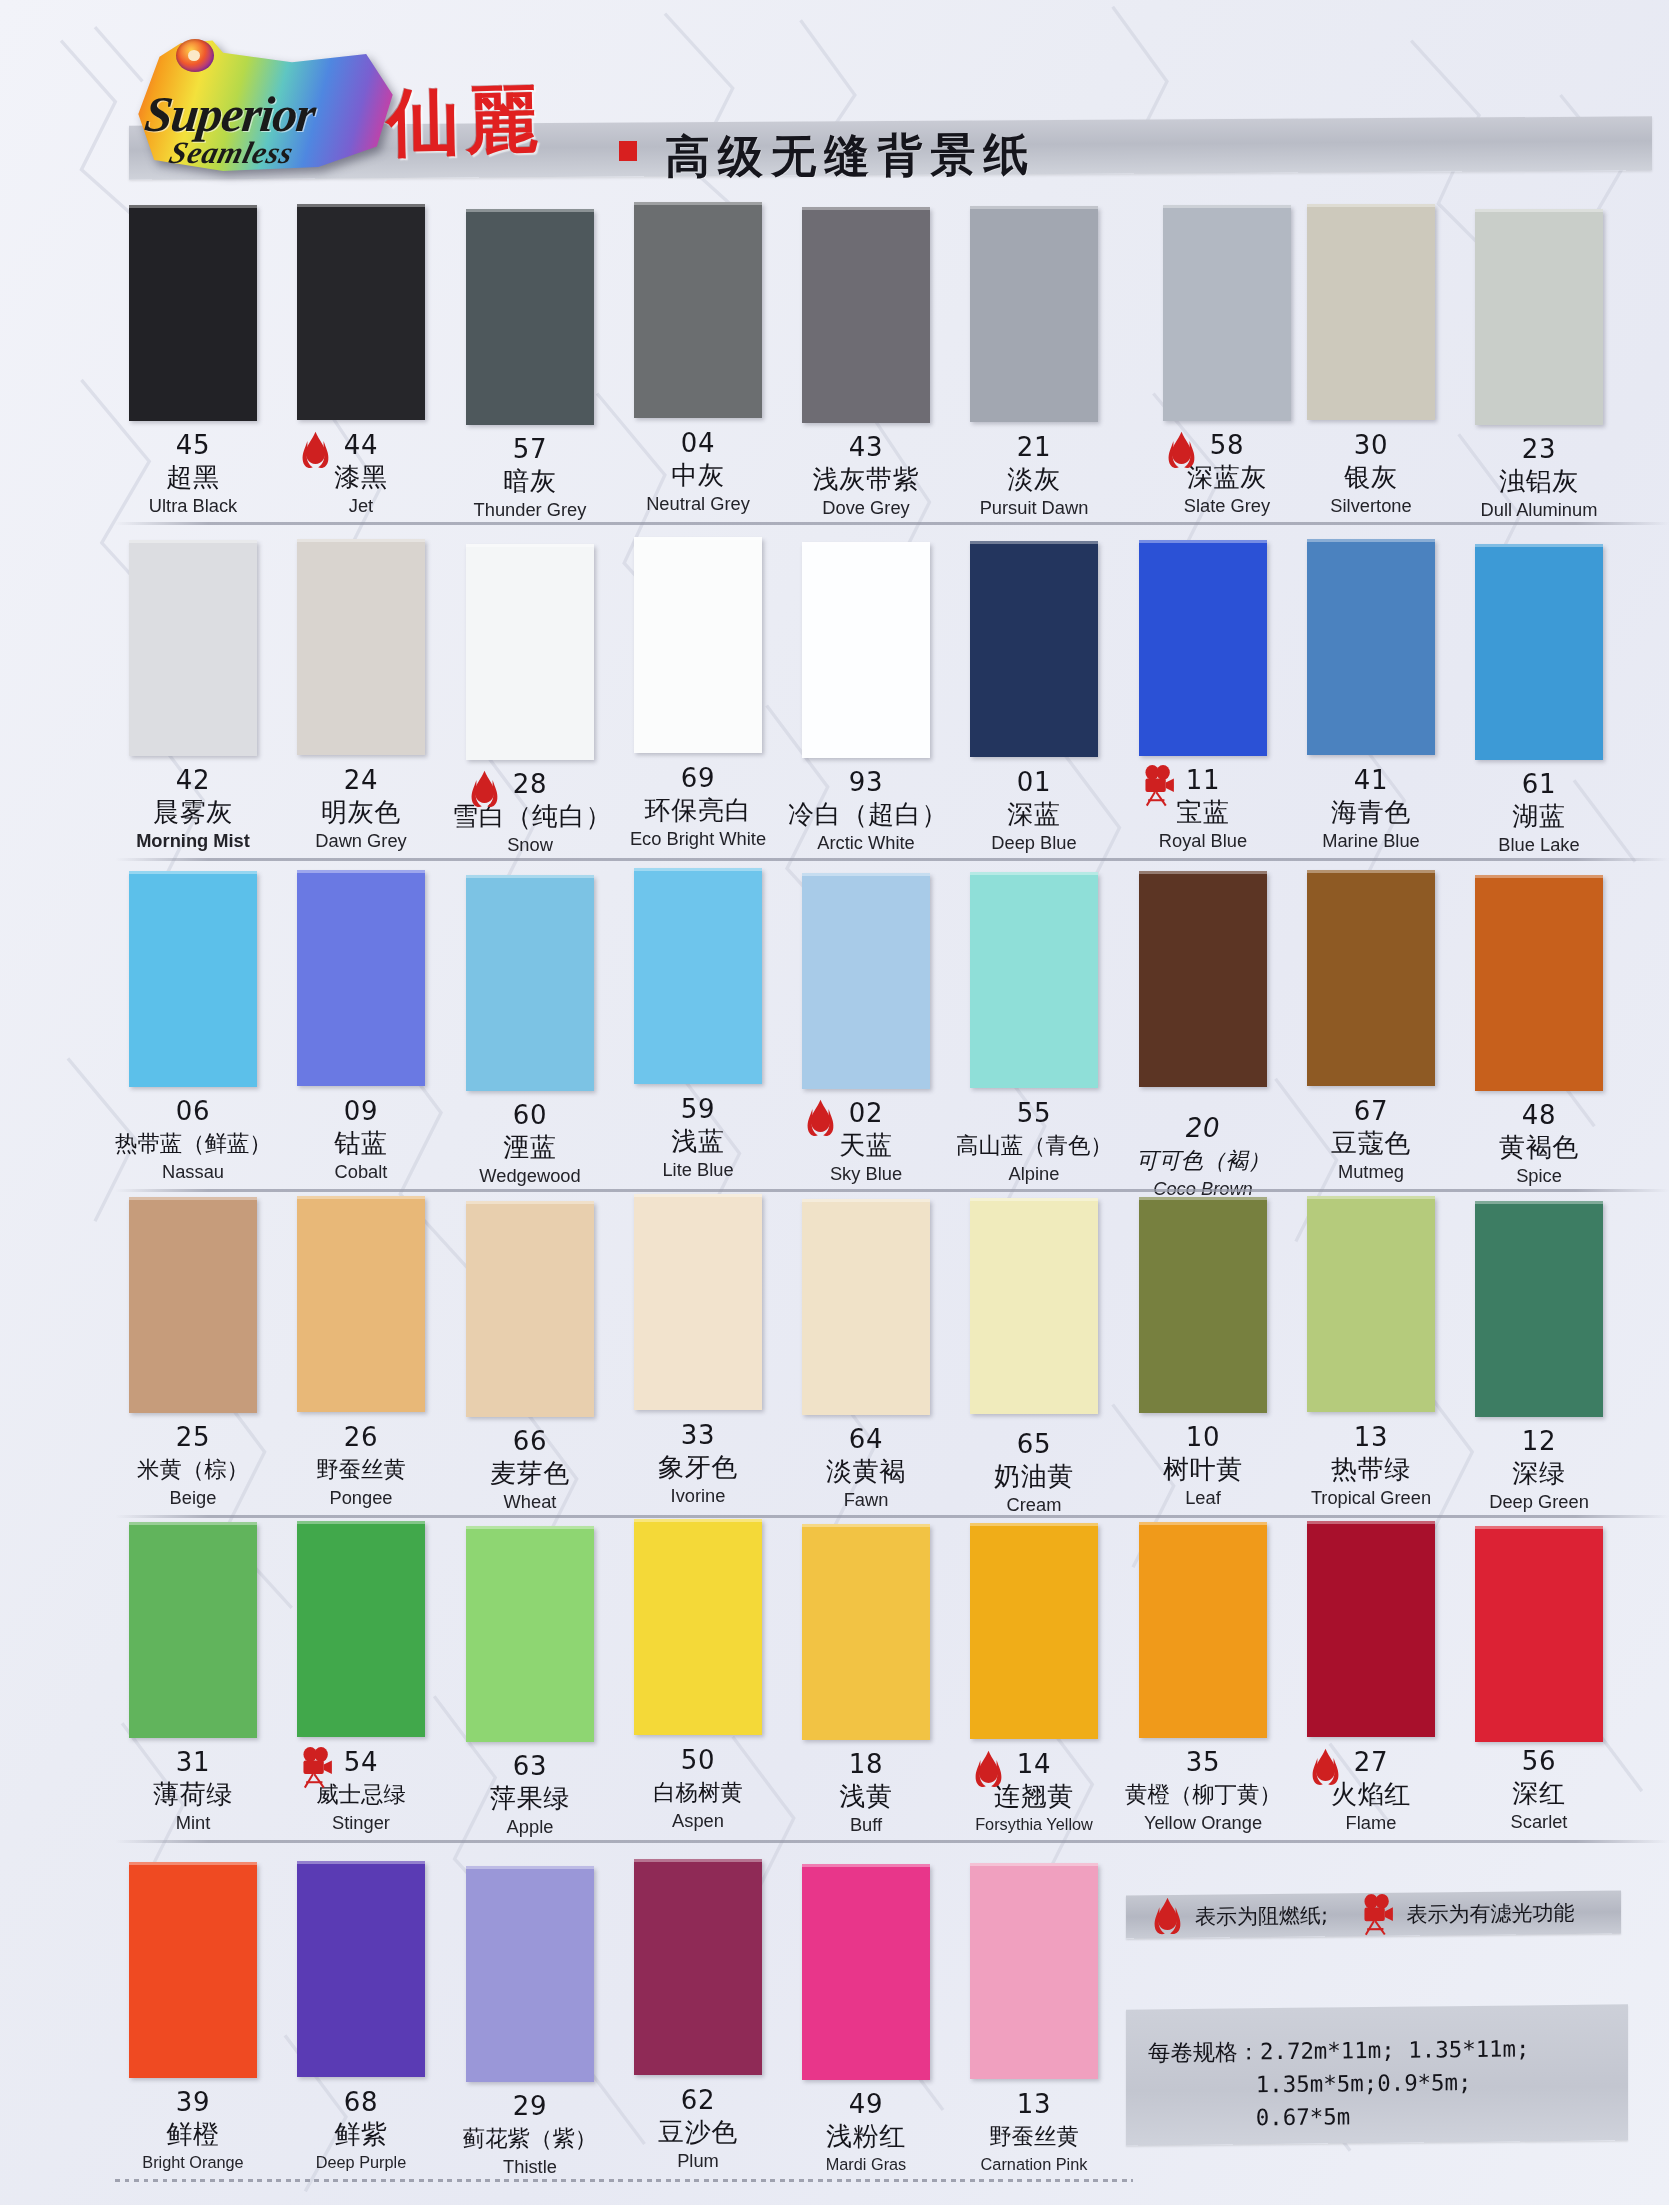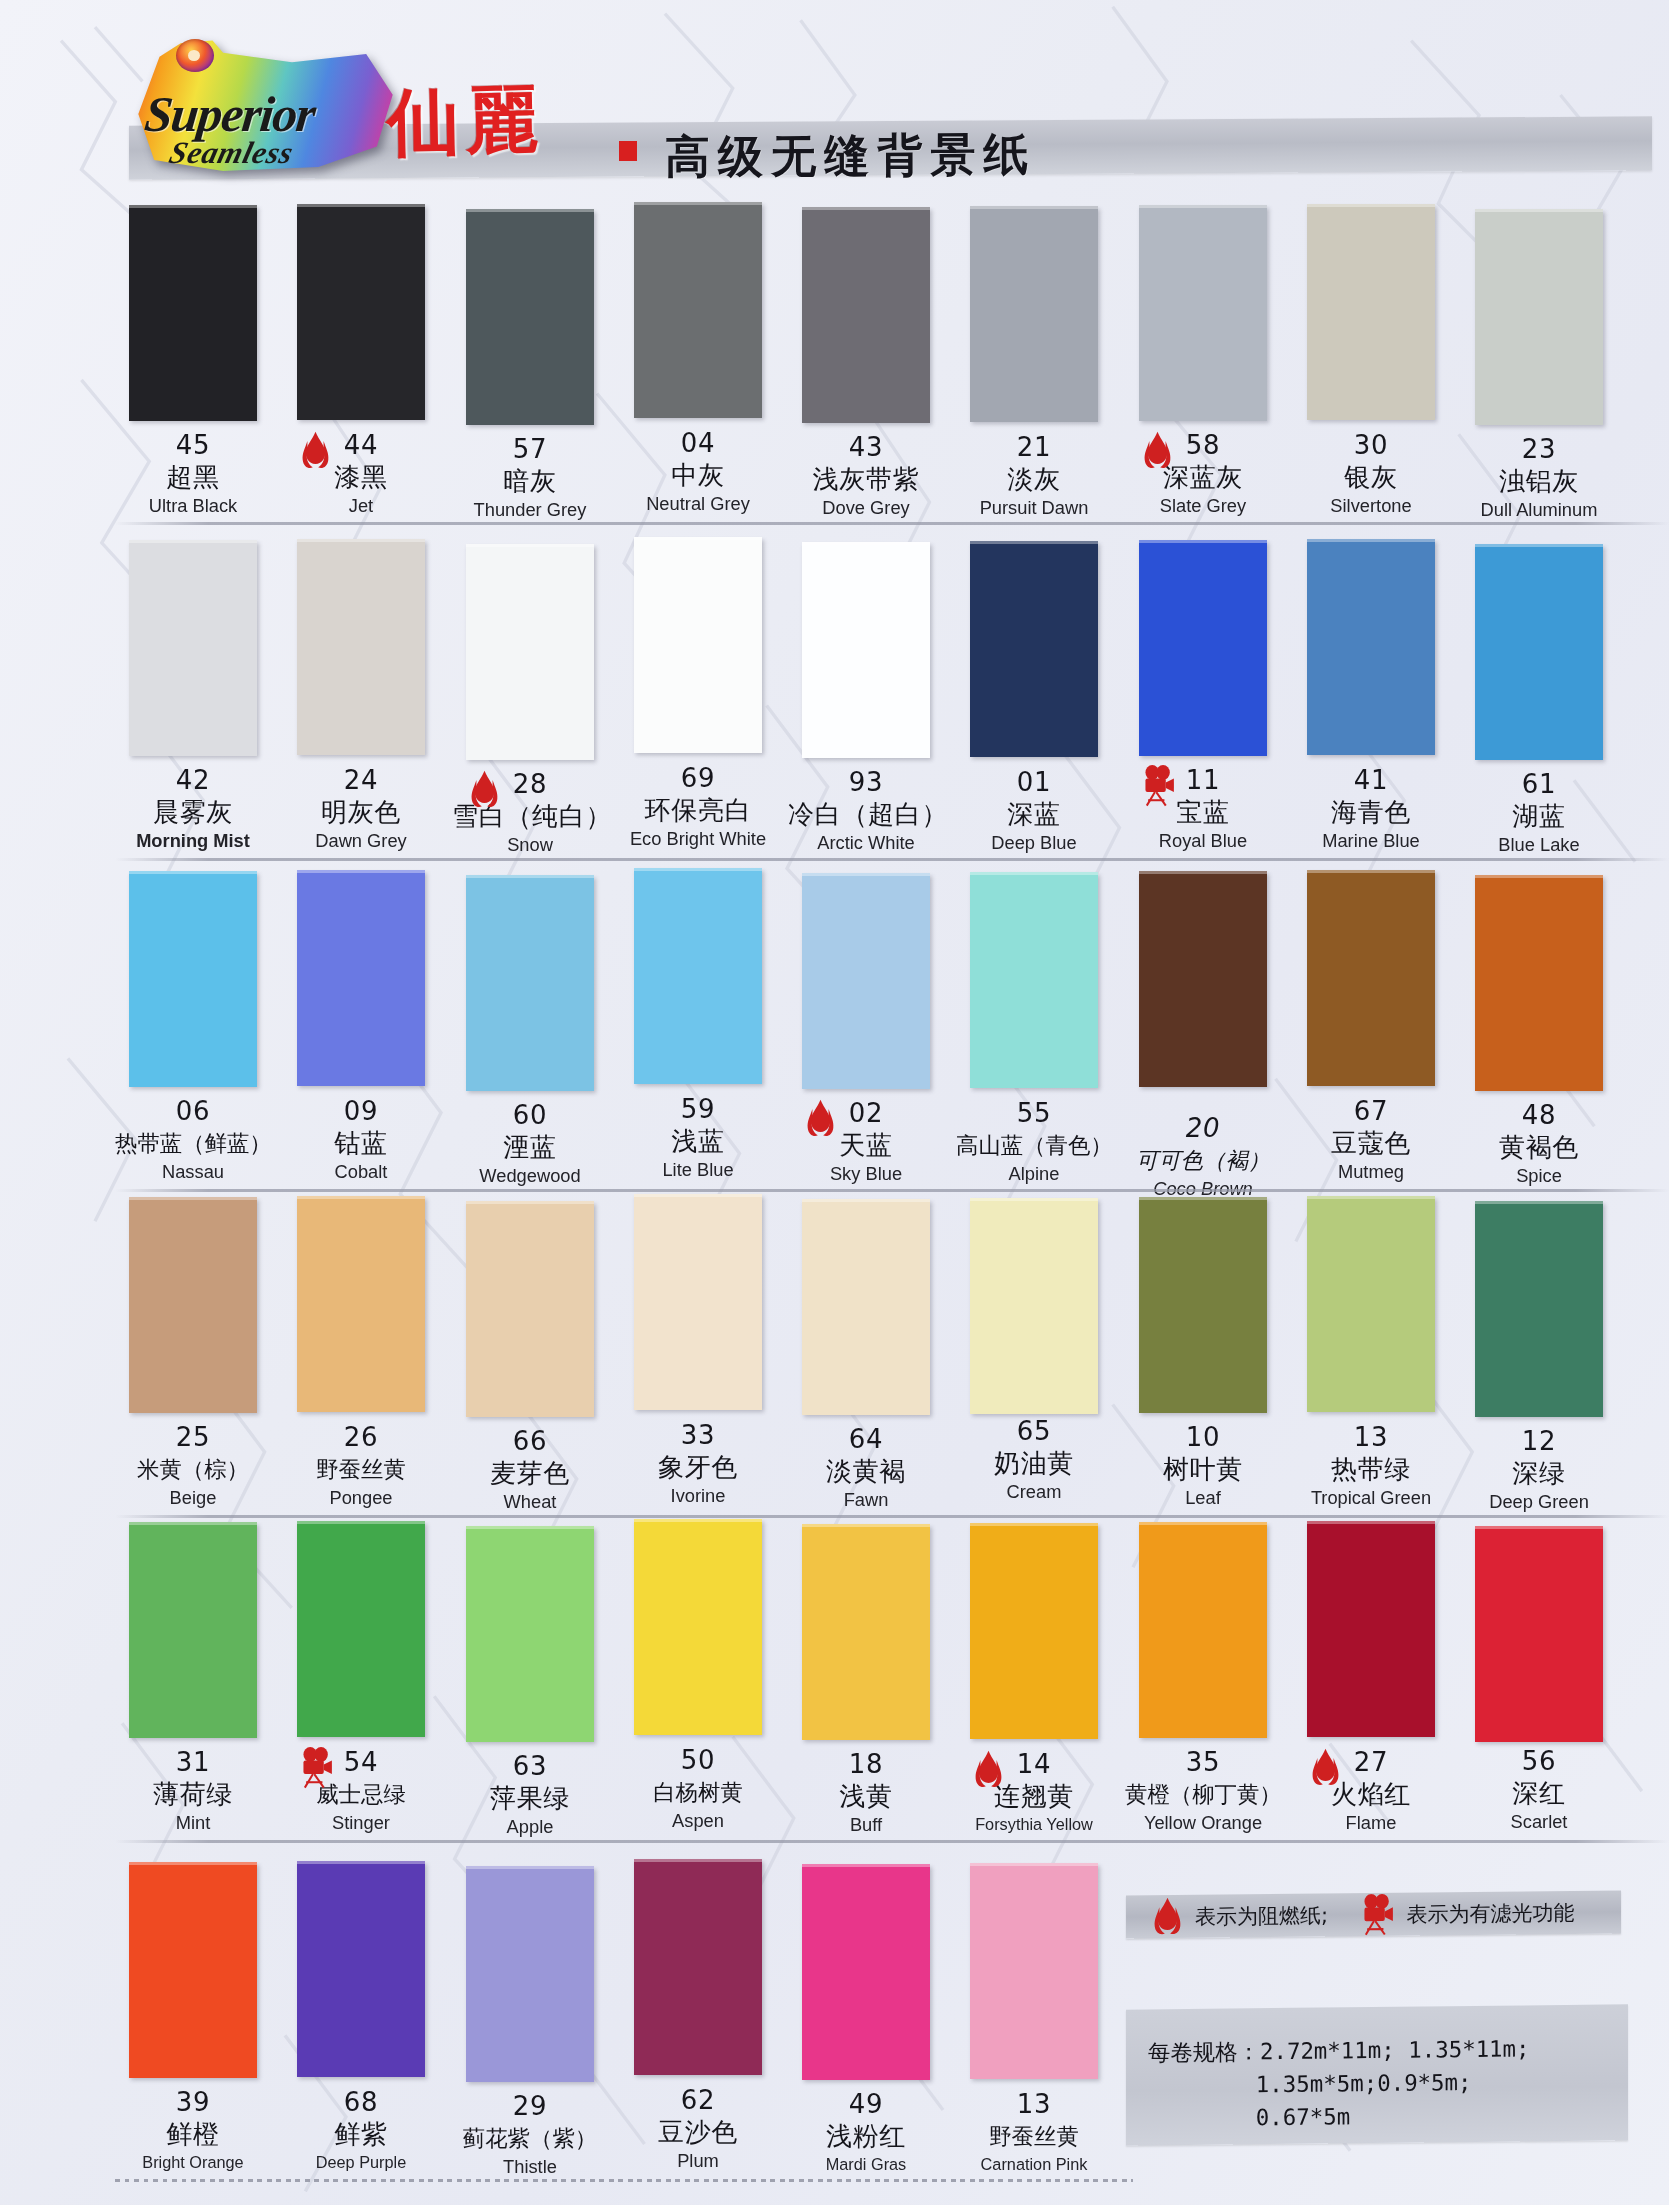--- a/index.html
+++ b/index.html
@@ -276,21 +276,21 @@
           </div>
         </div>
         <div class="cell" style="left: 841px; top: 0px;">
           <div class="swatch" style="background: rgb(162, 167, 177); height: 216px; margin-top: 2px;"></div>
           <div class="lbl" style="margin-top: 9.5px;">
             <div class="num">21</div>
             <div class="cn">淡灰</div>
             <div class="en">Pursuit Dawn</div>
           </div>
         </div>
-        <div class="cell" style="left: 1010px; top: 0px;">
+        <div class="cell" style="left: 1034px; top: 0px;">
           <div class="swatch" style="background: rgb(178, 184, 194); height: 216px; margin-top: 0.7px;"></div>
           <div class="lbl" style="margin-top: 9.5px;">
             <span class="badge" style="left: 15px; top: 0px;">
               <svg width="35" height="41" viewBox="0 0 52 60">
   <path d="M26 2 C20 16 14 20 12 30 C10 40 16 50 26 50 C36 50 42 40 40 30 C38 20 32 16 26 2 Z" fill="#cf2020"></path>
   <path d="M14 16 C10 28 6 34 7 44 C8 54 16 58 22 55 C14 50 11 40 14 30 Z" fill="#cf2020"></path>
   <path d="M38 16 C42 28 46 34 45 44 C44 54 36 58 30 55 C38 50 41 40 38 30 Z" fill="#cf2020"></path>
 </svg>
             </span>
             <div class="num">58</div>
@@ -527,21 +527,21 @@
         <div class="cell" style="left: 673px; top: 0px;">
           <div class="swatch" style="background: rgb(240, 226, 200); height: 216px; margin-top: 2.7px;"></div>
           <div class="lbl" style="margin-top: 9.5px;">
             <div class="num">64</div>
             <div class="cn">淡黄褐</div>
             <div class="en">Fawn</div>
           </div>
         </div>
         <div class="cell" style="left: 841px; top: 0px;">
           <div class="swatch" style="background: rgb(240, 235, 188); height: 216px; margin-top: 2px;"></div>
-          <div class="lbl" style="margin-top: 2px;">
+          <div class="lbl" style="margin-top: 15px;">
             <div class="num">65</div>
             <div class="cn">奶油黄</div>
             <div class="en">Cream</div>
           </div>
         </div>
         <div class="cell" style="left: 1010px; top: 0px;">
           <div class="swatch" style="background: rgb(119, 128, 63); height: 216px; margin-top: 0.7px;"></div>
           <div class="lbl" style="margin-top: 9.5px;">
             <div class="num">10</div>
             <div class="cn">树叶黄</div>

